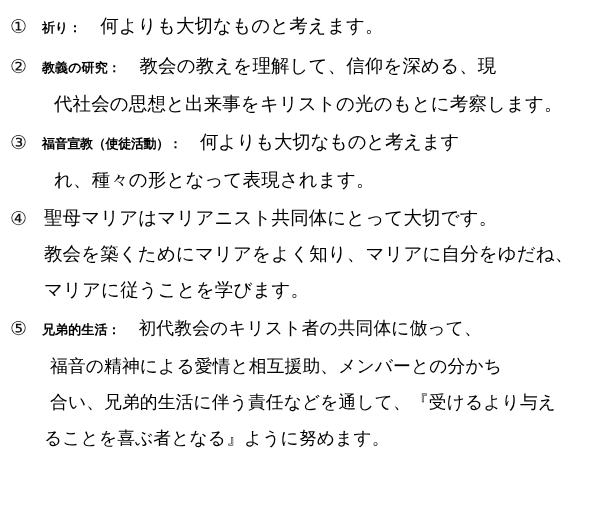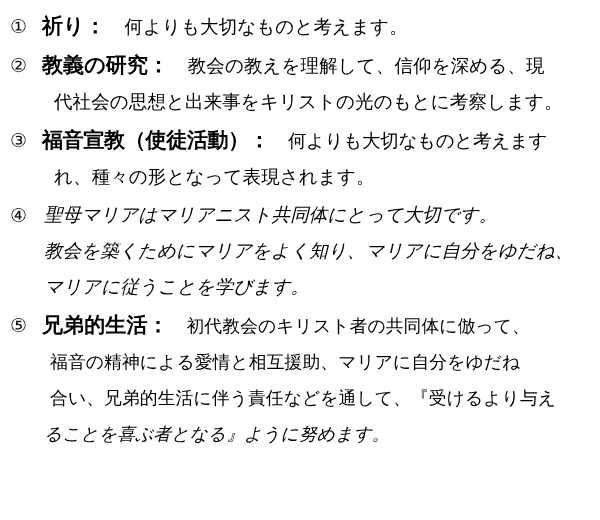--- a/index.html
+++ b/index.html
@@ -38,25 +38,25 @@
     flex: 1 1 auto;
     min-width: 0;
   }
   .line {
     font-size: 18.5px;
     line-height: 36px;
     white-space: nowrap;
     letter-spacing: 0.1px;
   }
   .line.indent-1 { padding-left: 18px; }
-  .line.indent-2 { padding-left: 8px; font-style: italic; }
+  .line.indent-2 { padding-left: 8px; }
   .line.indent-3 { padding-left: 14px; }
   .hd {
     font-weight: bold;
-    font-size: 21px;
+    font-size: 13px;
   }
   .hd-pad { padding-left: 6px; }
   .tight { letter-spacing: -0.3px; }
   .smaller { font-size: 17.8px; }
 </style>
 </head>
 <body>
 
 <div class="page">
 
@@ -97,19 +97,19 @@
       <div class="line indent-2">マリアに従うことを学びます。</div>
     </div>
   </div>
 
   <div class="item">
     <div class="marker">⑤</div>
     <div class="body-col">
       <div class="line smaller">
         <span class="hd hd-pad">兄弟的生活：</span><span>　初代教会のキリスト者の共同体に倣って、</span>
       </div>
-      <div class="line indent-3 smaller">福音の精神による愛情と相互援助、マリアに自分をゆだね</div>
+      <div class="line indent-3 smaller">福音の精神による愛情と相互援助、メンバーとの分かち</div>
       <div class="line indent-3 smaller">合い、兄弟的生活に伴う責任などを通して、『受けるより与え</div>
       <div class="line indent-2 smaller">ることを喜ぶ者となる』ように努めます。</div>
     </div>
   </div>
 
 </div>
 
 </body></html>

